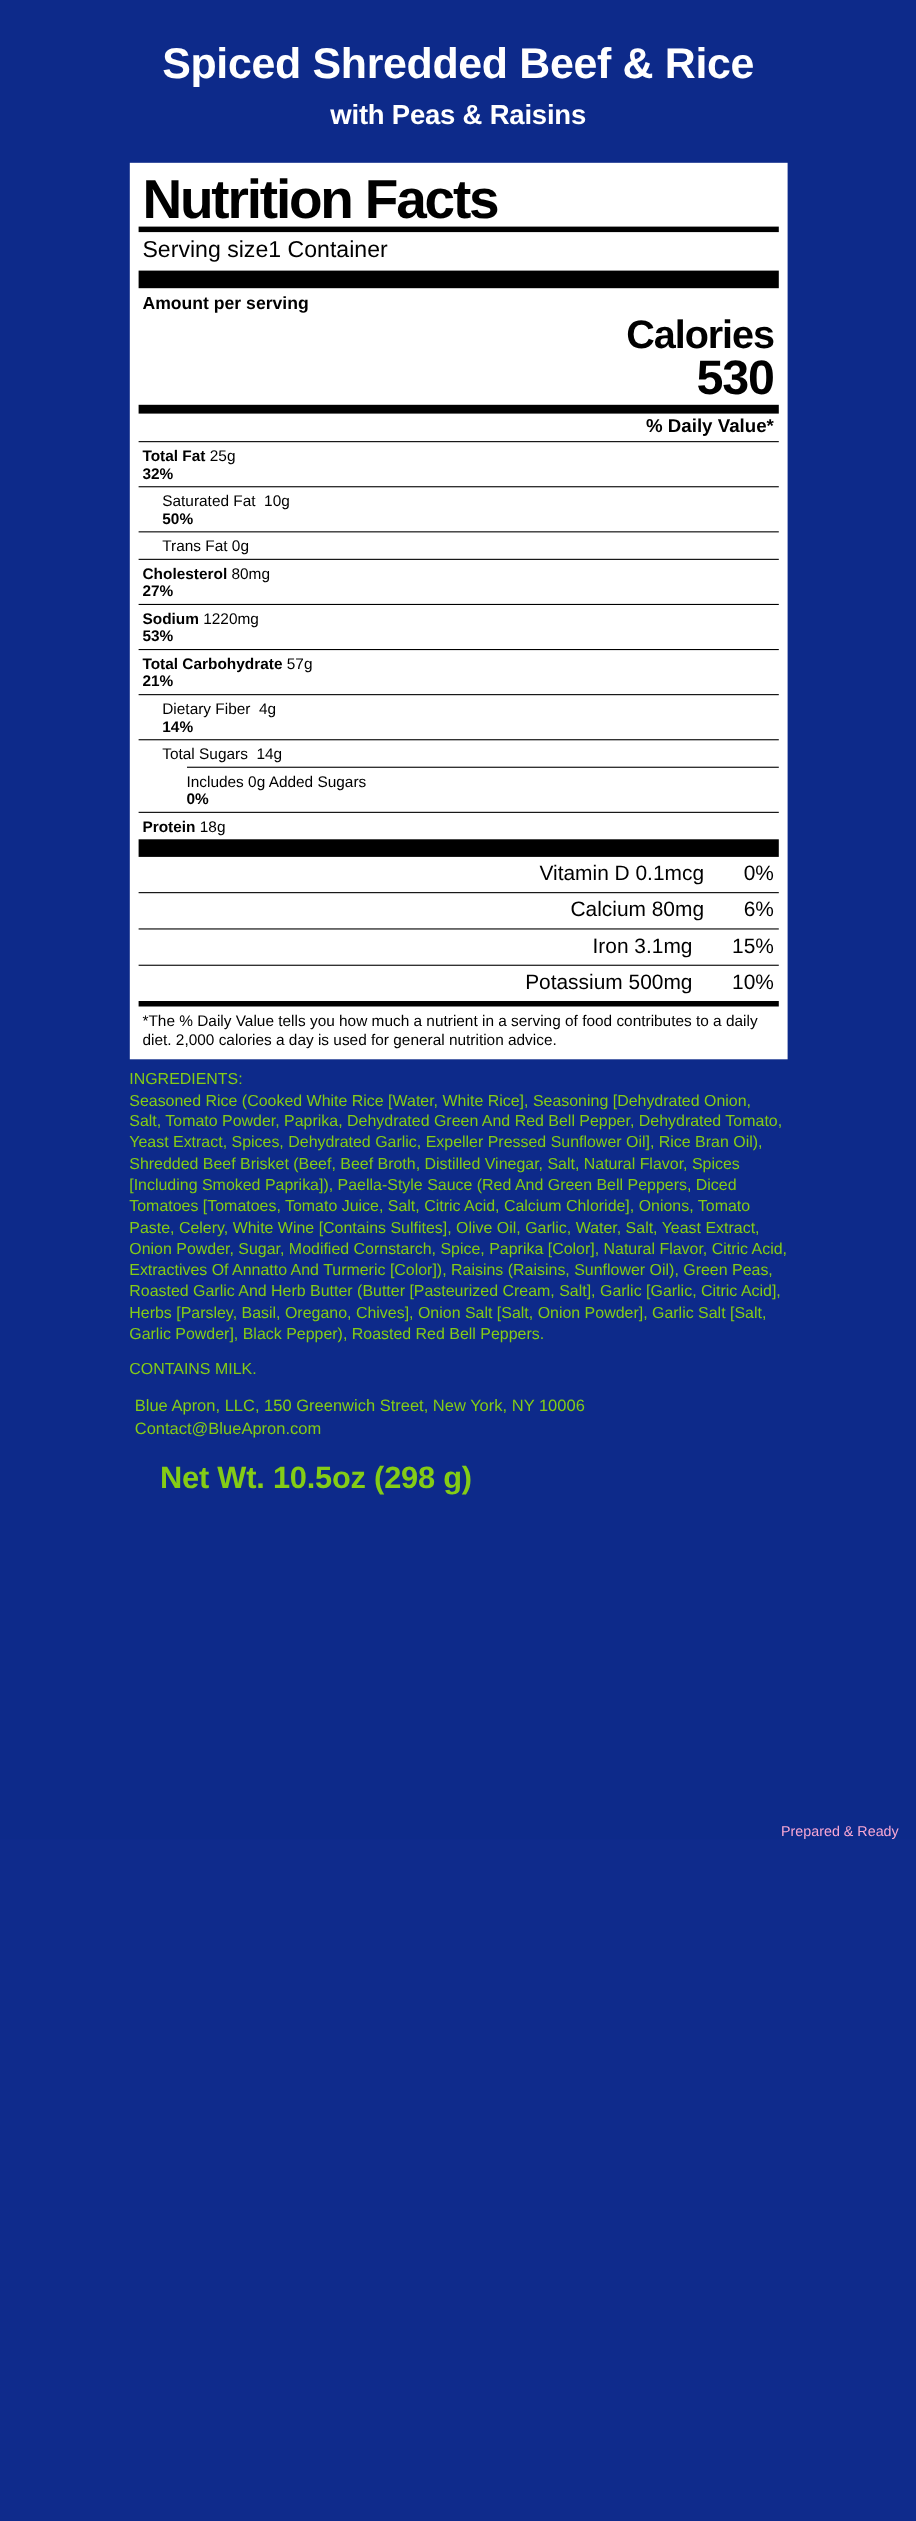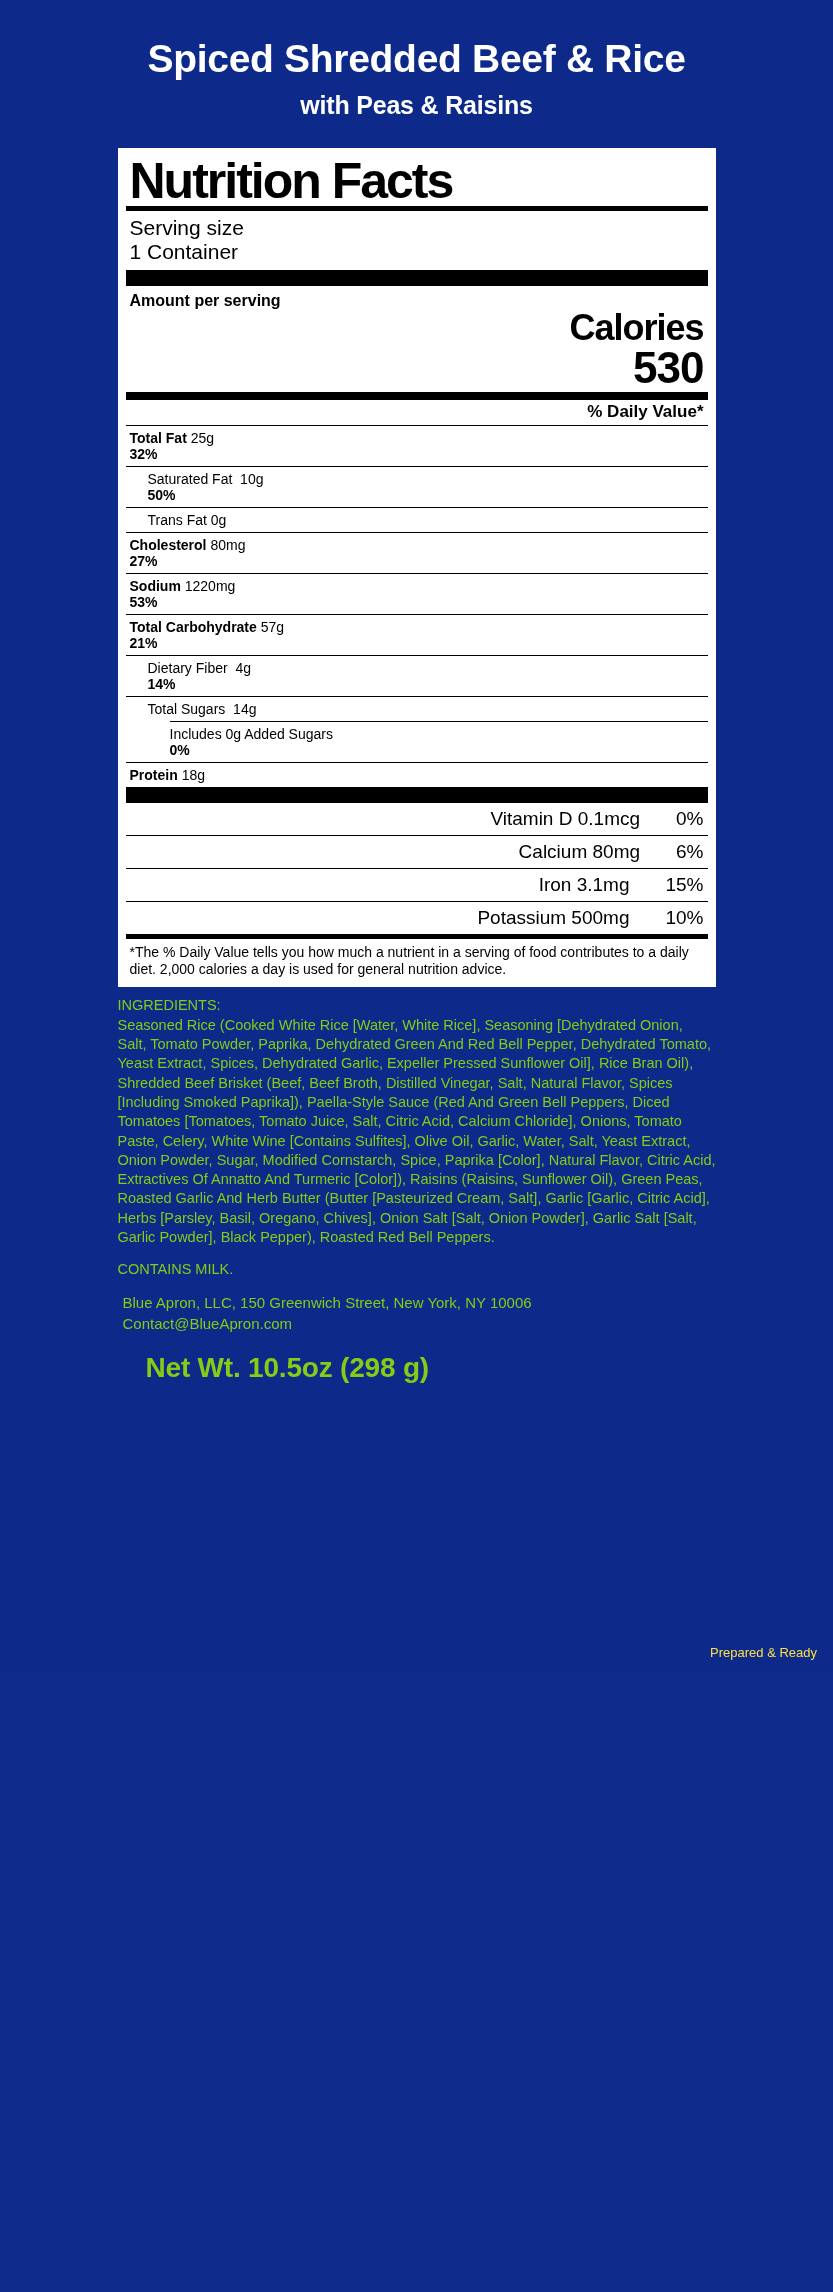--- a/index.html
+++ b/index.html
@@ -64,21 +64,20 @@
   .rule-med { border-bottom: 5px solid #000; }
   .rule-thick { border-bottom: 16px solid #000; }
   .rule-mid { border-bottom: 8px solid #000; }
 
   .row {
     display: flex;
     justify-content: flex-start;
     align-items: baseline;
     padding: 3px 4px 3px 4px;
     font-size: 20px;
-    flex-direction: column;
   }
   .serving-row {
     font-size: 21px;
     padding: 5px 4px 6px 4px;
   }
   .amount-per {
     font-size: 16px;
     font-weight: bold;
     padding: 6px 4px 0 4px;
   }
@@ -161,23 +160,23 @@
     font-weight: bold;
     margin-top: 18px;
     padding-left: 28px;
     letter-spacing: -0.2px;
   }
 
   
   .footer-tag {
     position: absolute;
     right: 16px;
-    bottom: 12px;
+    bottom: 0;
     font-size: 13px;
-    color: #fde047;
+    color: #f9a8d4;
   }
 </style>
 </head>
 <body>
 
 <div class="page">
 
   <div class="title-block">
     <div class="product-title">Spiced Shredded Beef &amp; Rice</div>
     <div class="product-subtitle">with Peas &amp; Raisins</div>

